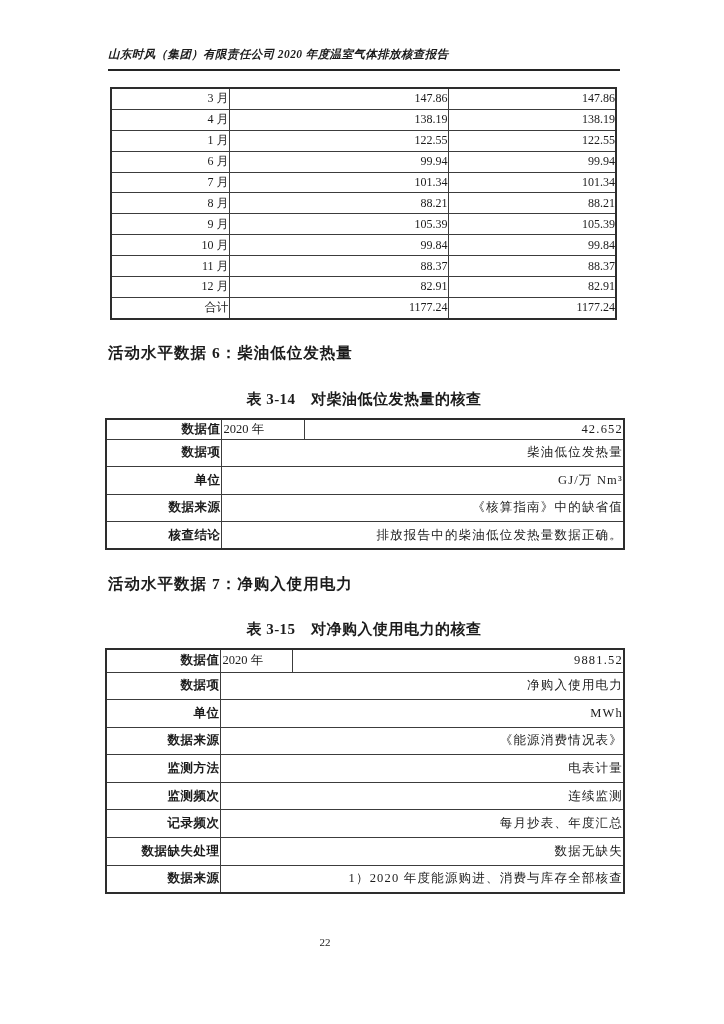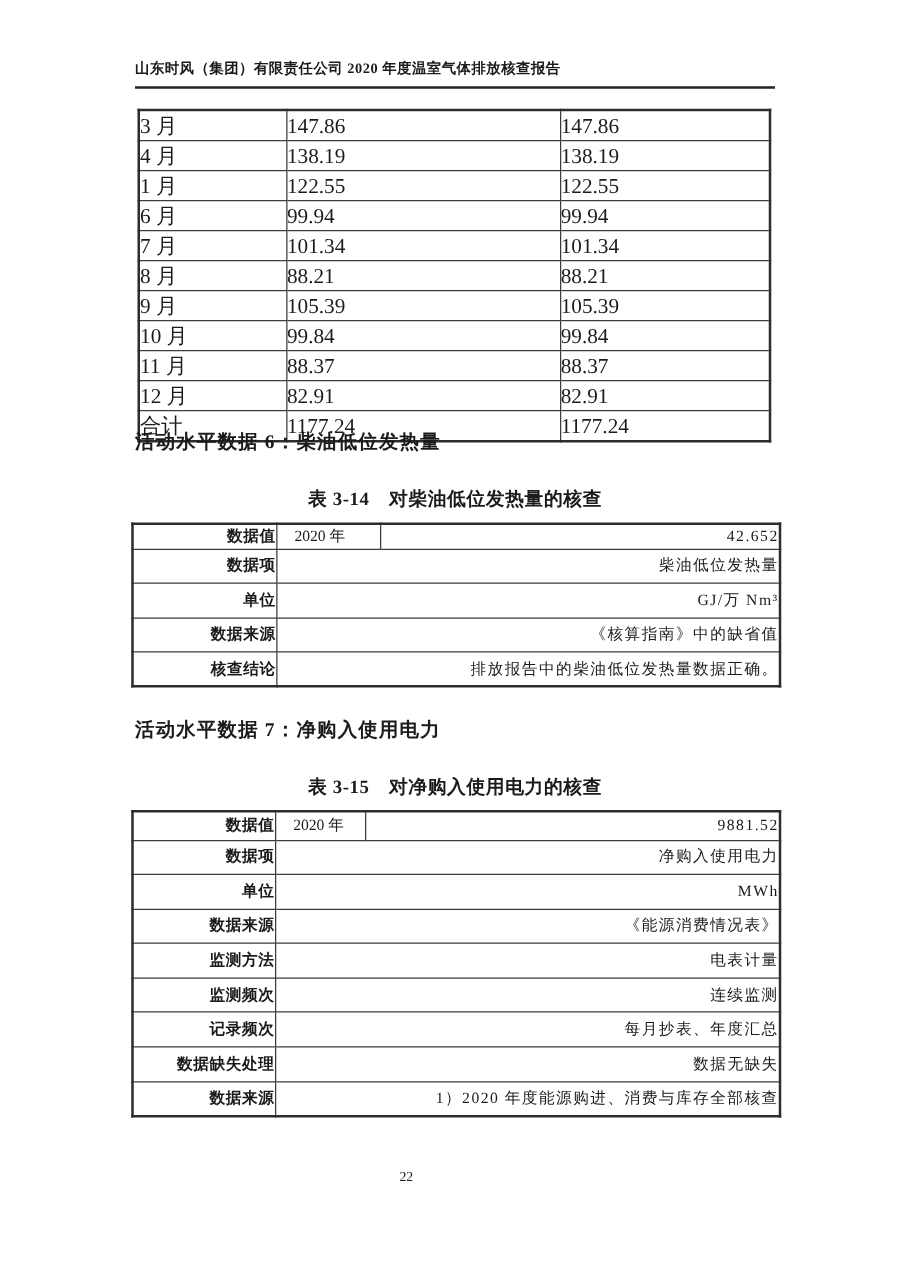--- a/index.html
+++ b/index.html
@@ -24,38 +24,39 @@
     top: 47px;
     width: 512px;
     border-bottom: 2px solid #242424;
     padding-bottom: 7px;
   }
   .doc-header .title {
     font-size: 11.5px;
     font-weight: bold;
     letter-spacing: 0.4px;
     white-space: nowrap;
+    font-style: italic;
   }
 
   
   table.monthly {
     position: absolute;
     left: 110px;
     top: 87px;
     width: 505px;
     border-collapse: collapse;
     table-layout: fixed;
     border: 2.5px solid #2d2d2d;
   }
   table.monthly td {
     border: 1.6px solid #3c3c3c;
     height: 19.9px;
-    text-align: left;
+    text-align: right;
     vertical-align: middle;
-    font-size: 17px;
+    font-size: 12px;
     padding: 0;
     overflow: hidden;
   }
 
   
   .section-heading {
     position: absolute;
     left: 108px;
     font-size: 15.5px;
     font-weight: bold;
@@ -96,21 +97,21 @@
     padding: 0;
     overflow: hidden;
   }
   table.kv td.label {
     font-weight: bold;
     text-align: right;
     letter-spacing: 0.5px;
   }
   table.kv td.year {
     text-align: left;
-    padding-left: 14px;
+    padding-left: 2px;
   }
   table.kv td.val {
     text-align: right;
     padding-left: 11px;
     letter-spacing: 1.2px;
   }
   #table14 tr { height: 27.5px; }
   #table14 tr.first { height: 20px; }
   #table15 tr { height: 27.6px; }
   #table15 tr.first { height: 23px; }

